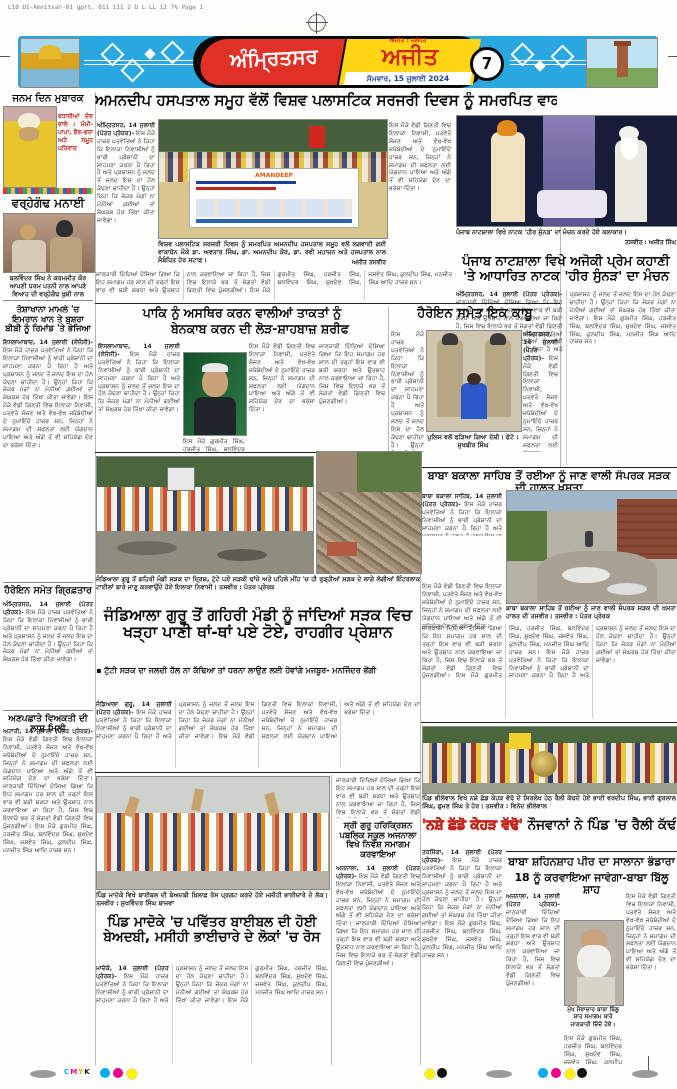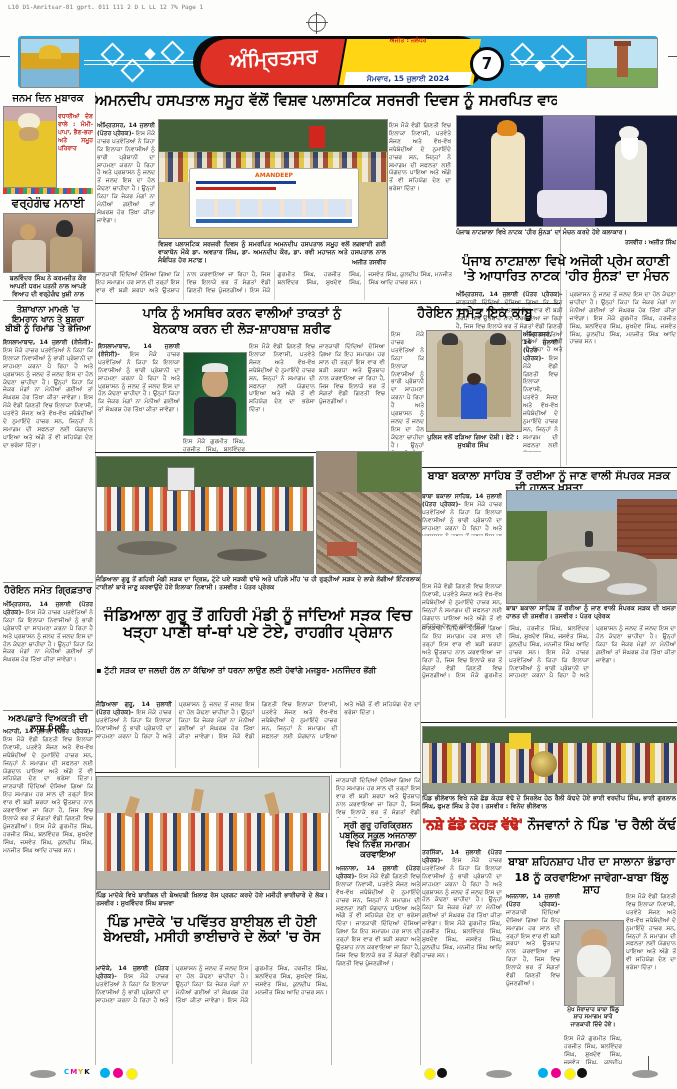--- a/index.html
+++ b/index.html
@@ -63,20 +63,21 @@
     <div style="position:absolute;left:66px;top:24px;width:112px;height:1px;background:#fff;"></div>
     <div style="position:absolute;left:66px;top:28px;width:112px;height:1px;background:#fff;"></div>
     <div style="position:absolute;left:492px;top:24px;width:76px;height:1px;background:#fff;"></div>
     <div style="position:absolute;left:492px;top:28px;width:76px;height:1px;background:#fff;"></div>
 
     <div style="position:absolute;left:175px;top:0px;width:292px;height:52px;background:#0a0a0a;border-radius:26px;">
       <div style="position:absolute;left:8px;top:3px;width:140px;height:46px;background:#e03127;transform:skewX(-10deg);border-radius:22px 0 0 22px;"></div>
       <div style="position:absolute;left:150px;top:3px;width:134px;height:46px;background:#ffd514;transform:skewX(-10deg);"></div>
       <div class="abs" style="left:14px;top:10px;width:134px;font-size:20px;font-weight:bold;color:#fff;text-align:center;transform:rotate(-3deg);white-space:nowrap;">ਅੰਮ੍ਰਿਤਸਰ</div>
       <div class="abs" style="left:160px;top:0px;width:110px;font-size:6px;font-weight:bold;color:#c0201a;text-align:center;">ਅਜੀਤ : ਜਲੰਧਰ</div>
+      <div class="abs" style="left:156px;top:7px;width:122px;font-size:23px;font-weight:bold;color:#d0261e;text-align:center;white-space:nowrap;">ਅਜੀਤ</div>
       <div style="position:absolute;left:152px;top:36px;width:126px;height:13px;background:#fff;transform:skewX(-10deg);"></div>
       <div class="abs" style="left:152px;top:38px;width:126px;font-size:7.5px;font-weight:bold;color:#1b3f94;text-align:center;">ਸੋਮਵਾਰ, 15 ਜੁਲਾਈ 2024</div>
     </div>
 
     <div style="position:absolute;left:452px;top:11px;width:28px;height:28px;background:#fff;border:3px solid #0a0a0a;border-radius:50%;
                 display:flex;align-items:center;justify-content:center;font-size:15px;font-weight:bold;color:#111;">7</div>
   </div>
 
   <div class="vr" style="left:95px;top:92px;height:973px;"></div>
   <div class="vr" style="left:560px;top:118px;height:349px;"></div>
@@ -167,21 +168,21 @@
   <div class="abs credit" style="left:596px;top:238px;width:80px;">ਤਸਵੀਰ : ਅਜੀਤ ਸਿੰਘ</div>
   <div class="abs hl" style="left:456px;top:254px;width:220px;height:36px;font-size:13px;">ਪੰਜਾਬ ਨਾਟਸ਼ਾਲਾ ਵਿਖੇ ਅਜੋਕੀ ਪ੍ਰੇਮ ਕਹਾਣੀ 'ਤੇ ਆਧਾਰਿਤ ਨਾਟਕ 'ਹੀਰ ਸੁੰਨੜ' ਦਾ ਮੰਚਨ</div>
   <div class="abs bd cols2" style="left:456px;top:290px;width:220px;height:175px;">
     <b>ਅੰਮ੍ਰਿਤਸਰ, 14 ਜੁਲਾਈ (ਪੱਤਰ ਪ੍ਰੇਰਕ)-</b>
     <span>ਜਾਣਕਾਰੀ ਦਿੰਦਿਆਂ ਦੱਸਿਆ ਗਿਆ ਕਿ ਇਹ ਸਮਾਗਮ ਹਰ ਸਾਲ ਦੀ ਤਰ੍ਹਾਂ ਇਸ ਵਾਰ ਵੀ ਬੜੀ ਸ਼ਰਧਾ ਅਤੇ ਉਤਸ਼ਾਹ ਨਾਲ ਕਰਵਾਇਆ ਜਾ ਰਿਹਾ ਹੈ, ਜਿਸ ਵਿਚ ਇਲਾਕੇ ਭਰ ਤੋਂ ਸੰਗਤਾਂ ਵੱਡੀ ਗਿਣਤੀ ਵਿਚ ਪੁੱਜਣਗੀਆਂ।</span>
     <span>ਇਸ ਮੌਕੇ ਹਾਜ਼ਰ ਪਤਵੰਤਿਆਂ ਨੇ ਕਿਹਾ ਕਿ ਇਲਾਕਾ ਨਿਵਾਸੀਆਂ ਨੂੰ ਭਾਰੀ ਪ੍ਰੇਸ਼ਾਨੀ ਦਾ ਸਾਹਮਣਾ ਕਰਨਾ ਪੈ ਰਿਹਾ ਹੈ ਅਤੇ ਪ੍ਰਸ਼ਾਸਨ ਨੂੰ ਜਲਦ ਤੋਂ ਜਲਦ ਇਸ ਦਾ ਹੱਲ ਕੱਢਣਾ ਚਾਹੀਦਾ ਹੈ। ਉਨ੍ਹਾਂ ਕਿਹਾ ਕਿ ਜੇਕਰ ਮੰਗਾਂ ਨਾ ਮੰਨੀਆਂ ਗਈਆਂ ਤਾਂ ਸੰਘਰਸ਼ ਹੋਰ ਤਿੱਖਾ ਕੀਤਾ ਜਾਵੇਗਾ।</span>
     <span>ਇਸ ਮੌਕੇ ਗੁਰਮੀਤ ਸਿੰਘ, ਹਰਜੀਤ ਸਿੰਘ, ਬਲਵਿੰਦਰ ਸਿੰਘ, ਸੁਖਦੇਵ ਸਿੰਘ, ਜਸਵੰਤ ਸਿੰਘ, ਕੁਲਦੀਪ ਸਿੰਘ, ਮਨਜੀਤ ਸਿੰਘ ਆਦਿ ਹਾਜ਼ਰ ਸਨ।</span>
   </div>
 
   <div class="abs hl" style="left:98px;top:306px;width:288px;font-size:12.5px;">ਪਾਕਿ ਨੂੰ ਅਸਥਿਰ ਕਰਨ ਵਾਲੀਆਂ ਤਾਕਤਾਂ ਨੂੰ</div>
-  <div class="abs hl" style="left:98px;top:322px;width:288px;font-size:12.5px;">ਬੇਨਕਾਬ ਕਰਨ ਦੀ ਲੋੜ-ਸ਼ਾਹਬਾਜ਼ ਸ਼ਰੀਫ</div>
+  <div class="abs hl" style="left:116px;top:322px;width:288px;font-size:12.5px;">ਬੇਨਕਾਬ ਕਰਨ ਦੀ ਲੋੜ-ਸ਼ਾਹਬਾਜ਼ ਸ਼ਰੀਫ</div>
   <div class="photo" style="left:183px;top:352px;width:62px;height:82px;background:linear-gradient(120deg,#15502a,#2a7a42);">
     <div style="position:absolute;left:18px;top:14px;width:26px;height:30px;background:#caa27a;border-radius:50% 50% 45% 45%;"></div>
     <div style="position:absolute;left:18px;top:10px;width:26px;height:9px;background:#e8e8e8;border-radius:50% 50% 0 0;"></div>
     <div style="position:absolute;left:10px;top:44px;width:42px;height:38px;background:#21242a;border-radius:8px 8px 0 0;"></div>
   </div>
   <div class="abs bd" style="left:98px;top:342px;width:82px;height:110px;">
     <b>ਇਸਲਾਮਾਬਾਦ, 14 ਜੁਲਾਈ (ਏਜੰਸੀ)-</b>
     <span>ਇਸ ਮੌਕੇ ਹਾਜ਼ਰ ਪਤਵੰਤਿਆਂ ਨੇ ਕਿਹਾ ਕਿ ਇਲਾਕਾ ਨਿਵਾਸੀਆਂ ਨੂੰ ਭਾਰੀ ਪ੍ਰੇਸ਼ਾਨੀ ਦਾ ਸਾਹਮਣਾ ਕਰਨਾ ਪੈ ਰਿਹਾ ਹੈ ਅਤੇ ਪ੍ਰਸ਼ਾਸਨ ਨੂੰ ਜਲਦ ਤੋਂ ਜਲਦ ਇਸ ਦਾ ਹੱਲ ਕੱਢਣਾ ਚਾਹੀਦਾ ਹੈ। ਉਨ੍ਹਾਂ ਕਿਹਾ ਕਿ ਜੇਕਰ ਮੰਗਾਂ ਨਾ ਮੰਨੀਆਂ ਗਈਆਂ ਤਾਂ ਸੰਘਰਸ਼ ਹੋਰ ਤਿੱਖਾ ਕੀਤਾ ਜਾਵੇਗਾ।</span>
   </div>
   <div class="abs bd" style="left:183px;top:437px;width:62px;height:15px;">

